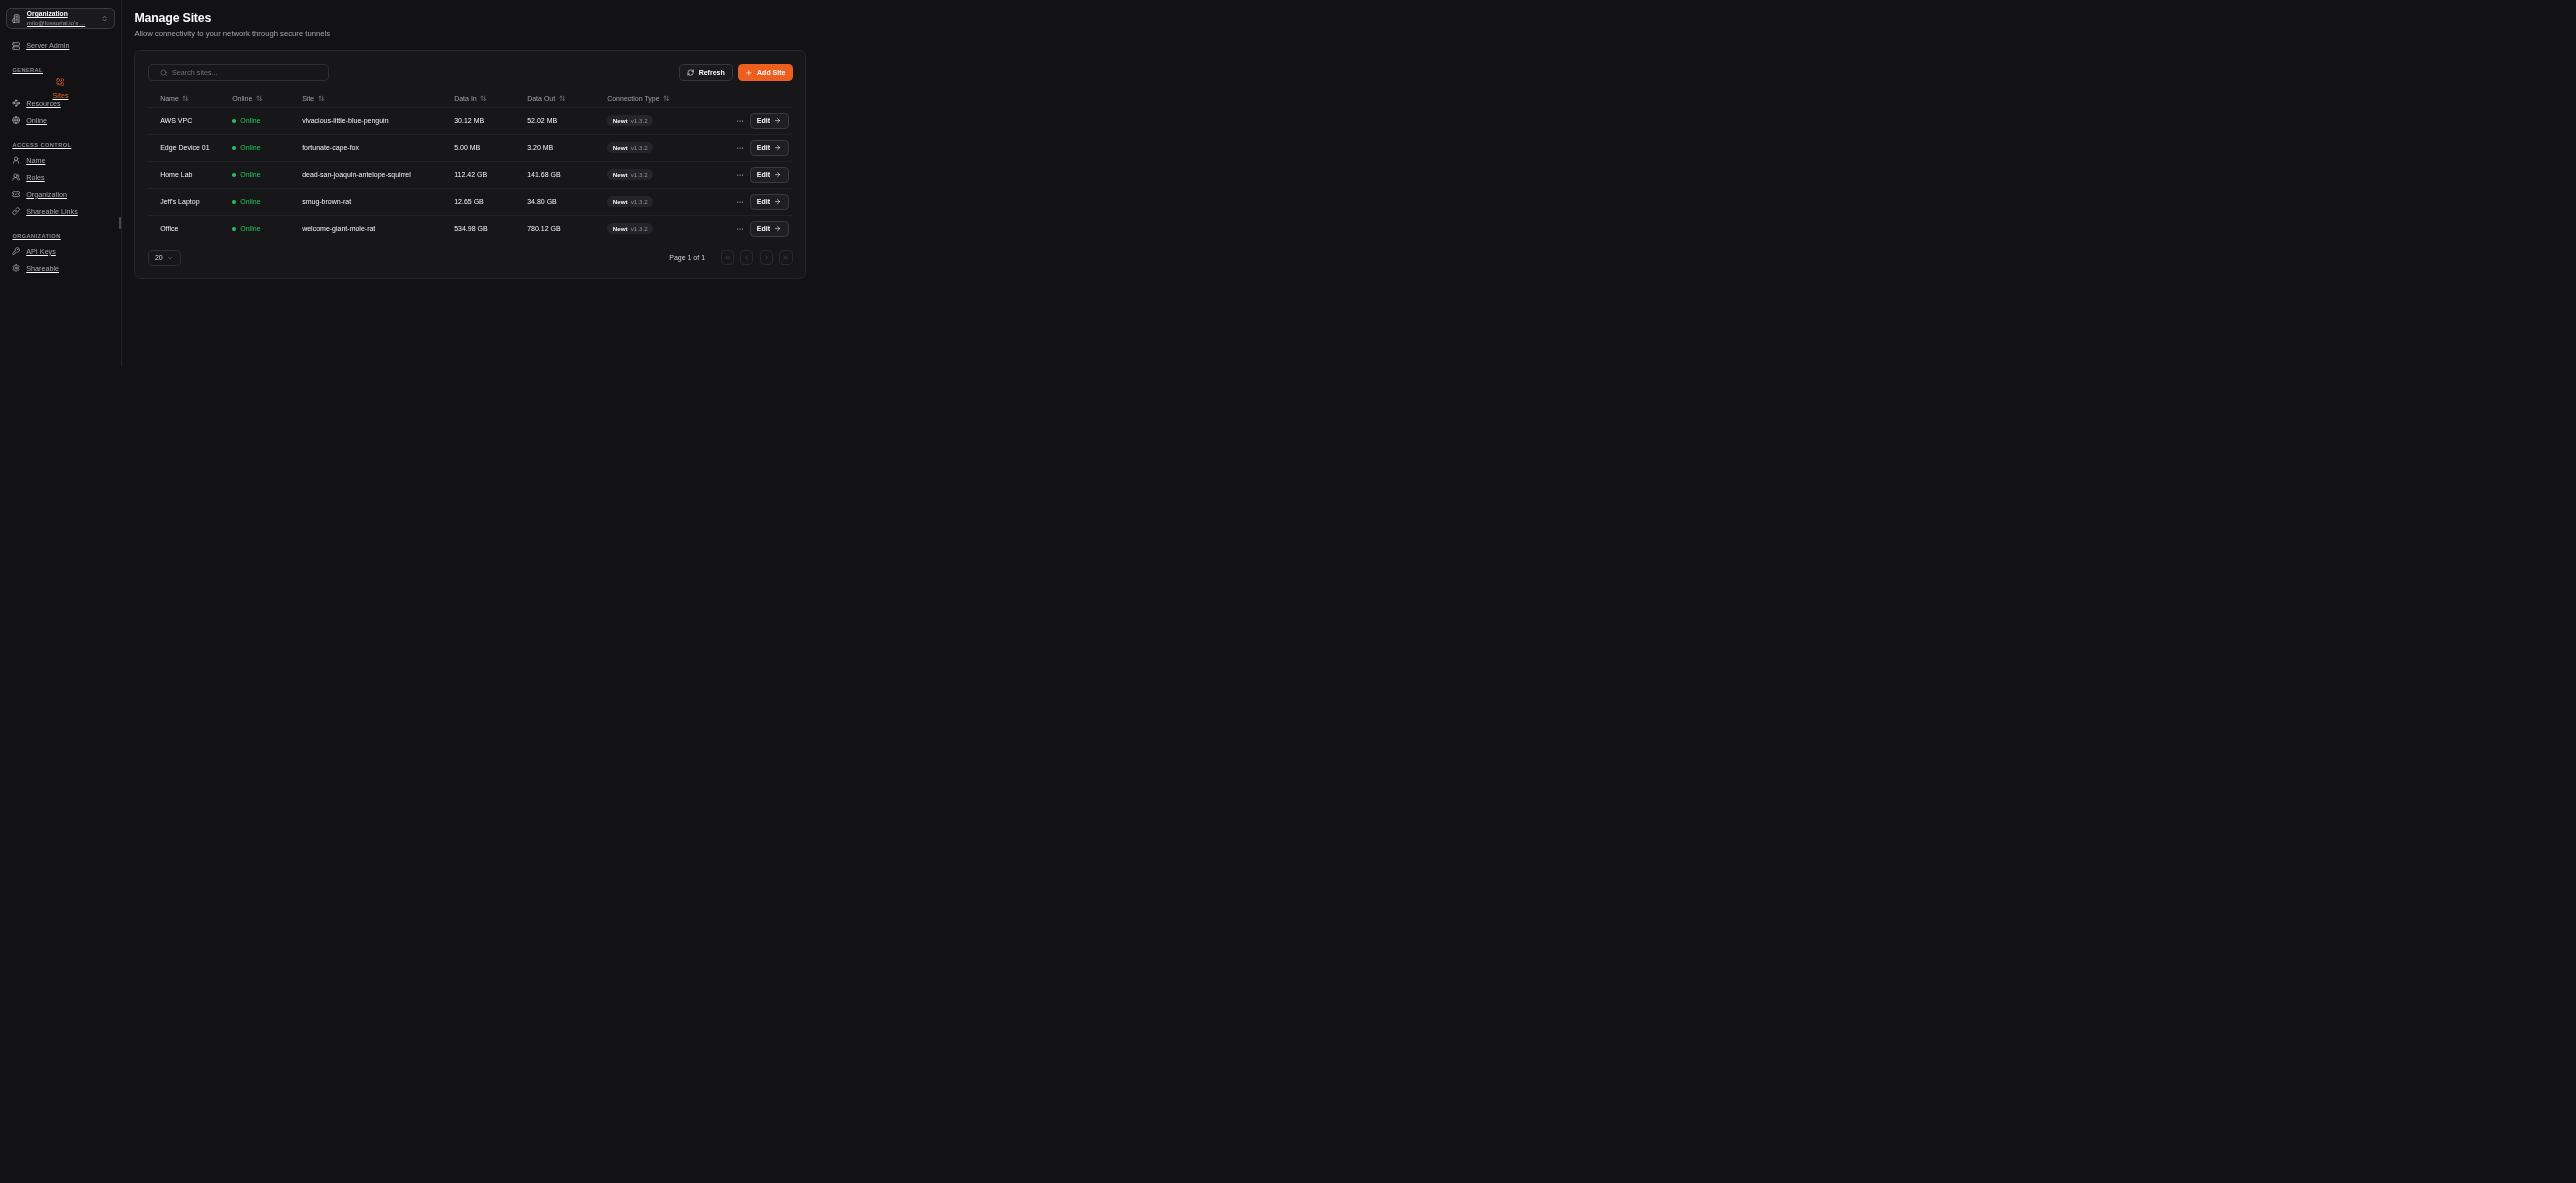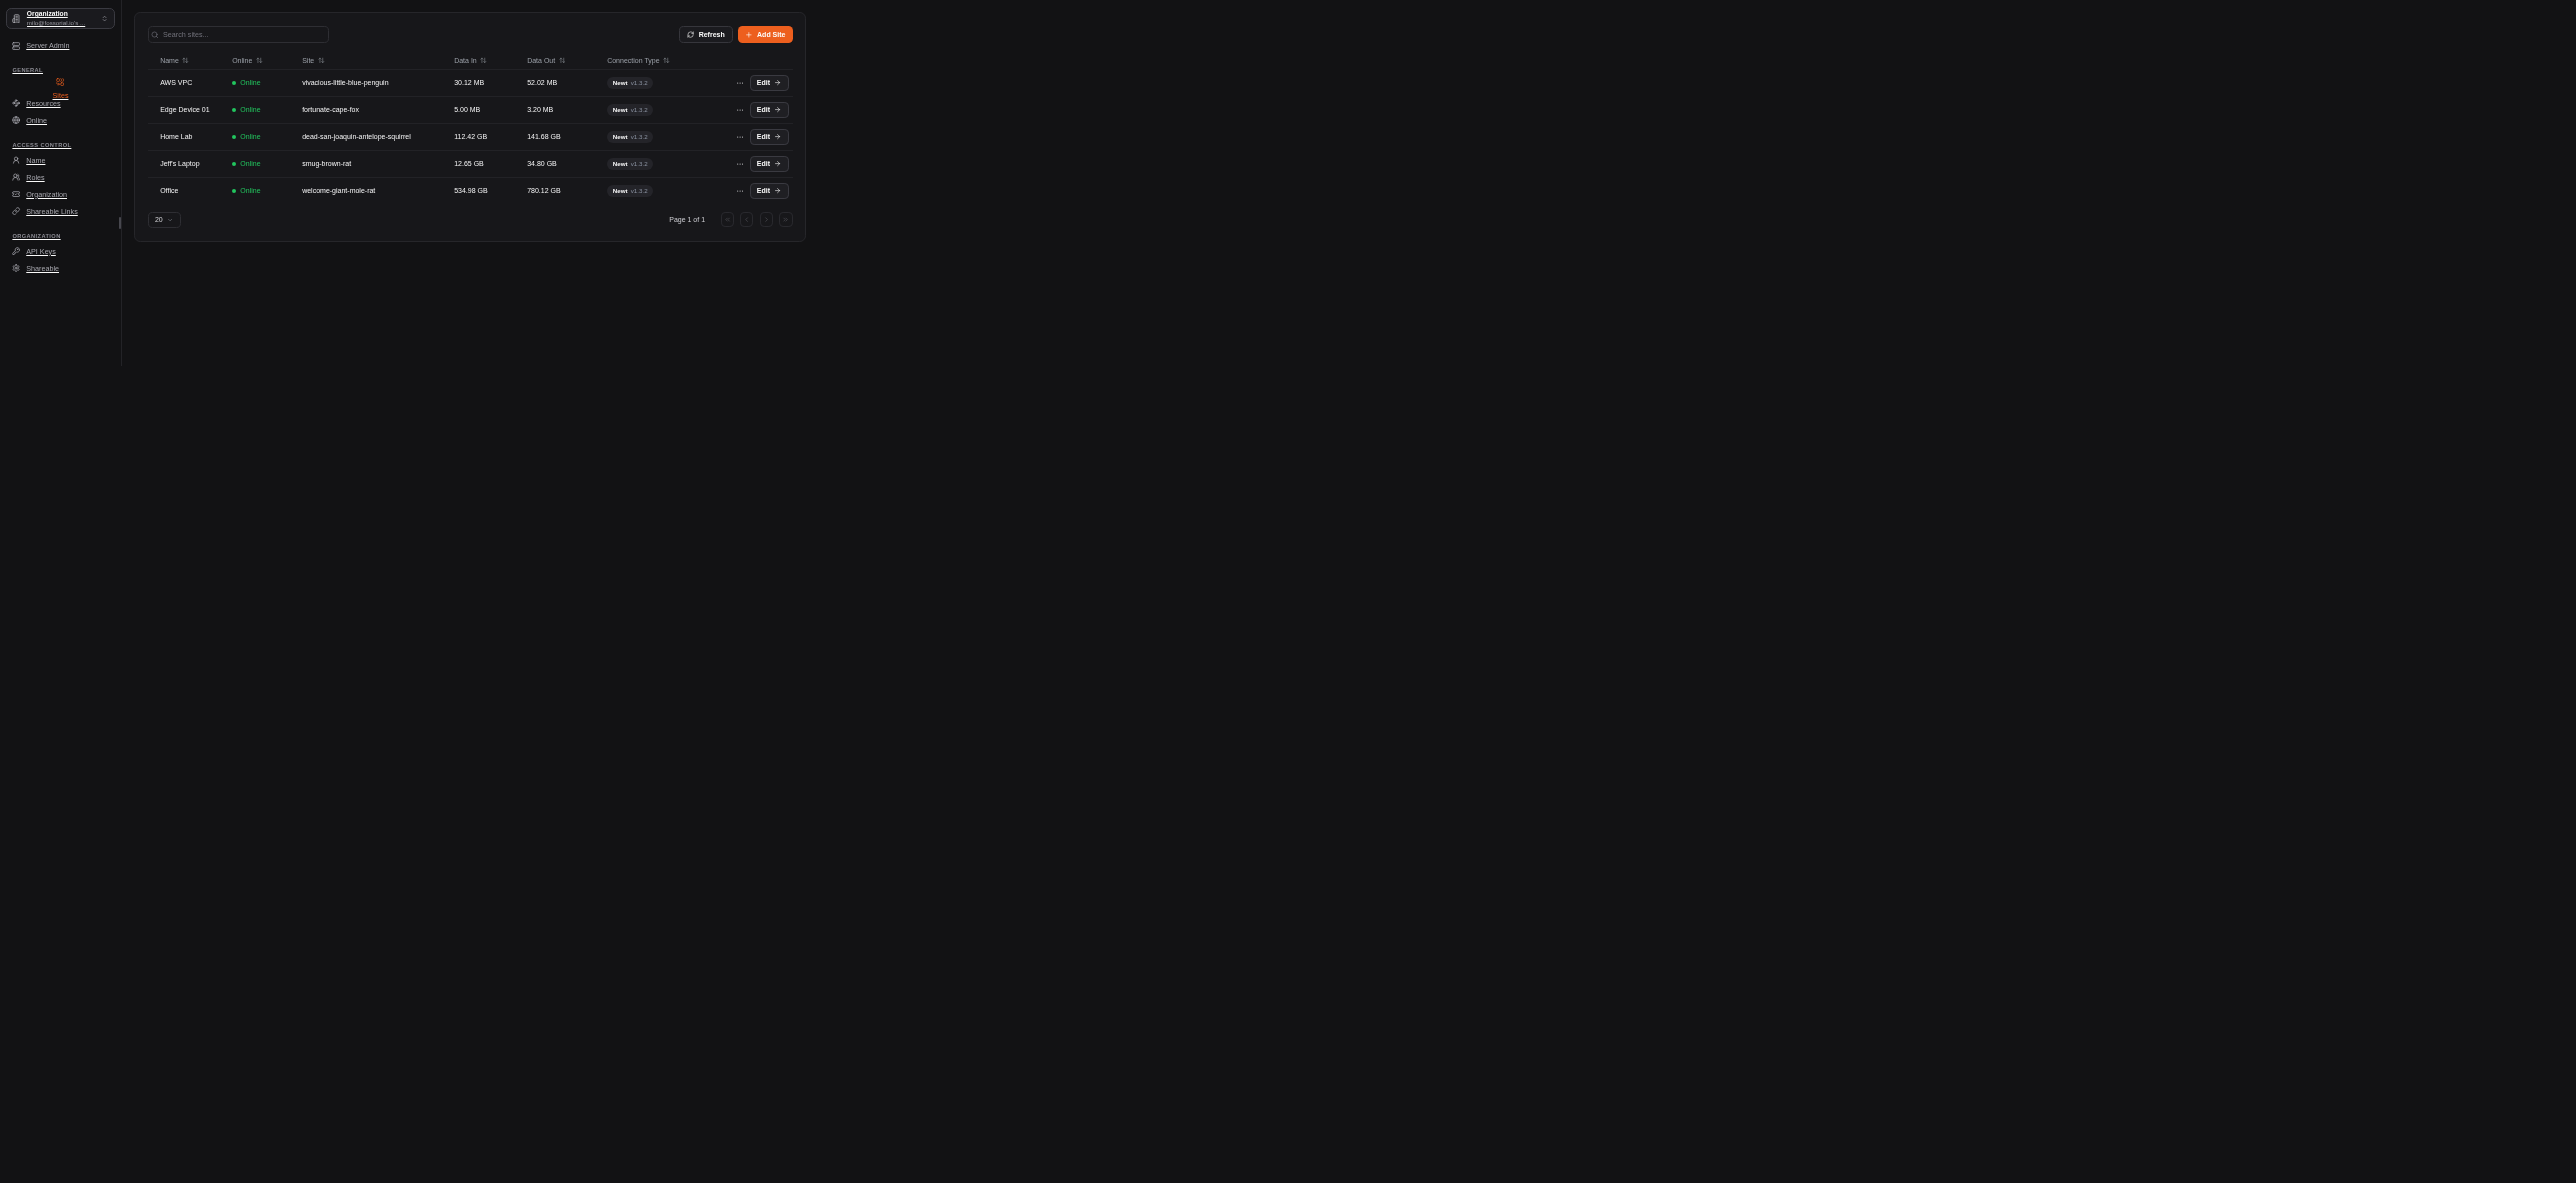--- a/index.html
+++ b/index.html
@@ -78,21 +78,21 @@
     border:0.5px solid #26262a;
     border-radius:6.2px;
     padding:12.4px 12.4px 12.4px 12.4px;
   }
 
   .toolbar { display:flex; align-items:center; justify-content:space-between; }
   .search-box {
     display:flex; align-items:center; gap:4.6px;
     width:181px; height:17.5px;
     border:0.5px solid #2e2e33; border-radius:4.6px;
-    padding:0 2px; color:#71717a;
+    padding:0 11px; color:#71717a;
   }
   .search-box input {
     flex:1; background:transparent; border:none; outline:none;
     color:#e4e4e7; font-size:7.2px; font-family:inherit;
   }
   .search-box input::placeholder { color:#71717a; }
   .toolbar-actions { display:flex; align-items:center; gap:5.2px; }
   .btn {
     display:flex; align-items:center; gap:4.1px;
     height:17.5px; padding:0 7.2px; border-radius:4.6px;
@@ -295,20 +295,24 @@
     </span>
     <span>Shareable</span>
   </div>
 
   <div class="sidebar-scroll-thumb"></div>
 </aside>
 
 <div class="main">
 
 
+  <div class="page-head">
+    <div class="page-title">Manage Sites</div>
+    <div class="page-subtitle">Allow connectivity to your network through secure tunnels</div>
+  </div>
 
   <div class="card">
 
     <div class="toolbar">
       <div class="search-box">
         <span class="icon">
           <svg width="7.7" height="7.7" viewBox="0 0 24 24" fill="none" stroke="currentColor" stroke-width="2" stroke-linecap="round" stroke-linejoin="round">
               <circle cx="11" cy="11" r="8"></circle>
               <path d="m21 21-4.3-4.3"></path>
             </svg>

